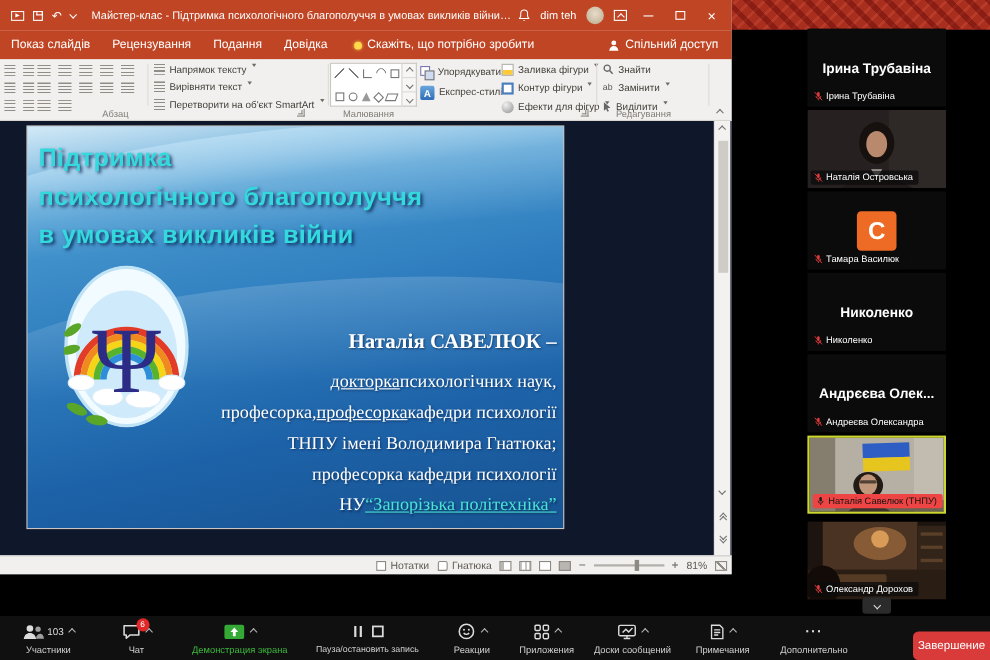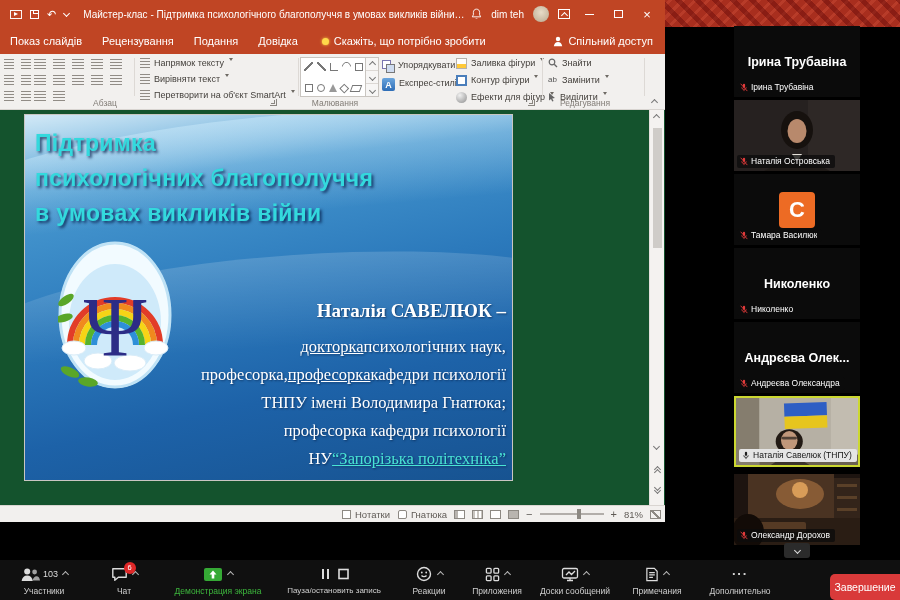--- a/index.html
+++ b/index.html
@@ -70,21 +70,21 @@
 .s-pa{width:10px;height:7px;border:1px solid #777;transform:skewX(-20deg);}
 .ico-arrange{position:relative;width:12px;height:12px;}
 .ico-arrange::before{content:"";position:absolute;left:0;top:0;width:7px;height:7px;border:1px solid #7a76b0;background:#fff;}
 .ico-arrange::after{content:"";position:absolute;left:4px;top:4px;width:7px;height:7px;border:1px solid #777;background:#cfdcf0;}
 .ico-styles{width:13px;height:13px;border-radius:2px;background:linear-gradient(#6aa5dd,#2e6db6);color:#fff;font-size:9px;font-weight:bold;display:flex;align-items:center;justify-content:center;}
 .ico-fill{width:11px;height:11px;border:1px solid #b5b1ac;background:linear-gradient(#fdfdfd 55%,#ffc938 55%);}
 .ico-outline{width:11px;height:11px;border:2px solid #4a7ebb;background:#fff;}
 .ico-effects{width:11px;height:11px;border-radius:50%;background:radial-gradient(circle at 35% 30%,#f0f0f0,#8f8f8f);}
 .ico-ab{font-size:8px;color:#555;width:auto;background:none;}
 
-.slidearea{left:0;top:110px;width:665px;height:395px;background:#14532d;}
+.slidearea{left:0;top:110px;width:665px;height:395px;background:#0f172a;}
 .slide{left:25px;top:5px;width:487px;height:365px;overflow:hidden;background:linear-gradient(168deg,#7fc0e6 0%,#4697cf 20%,#2c7abc 48%,#1d62a8 72%,#175391 100%);box-shadow:0 0 0 1px #c9c6c2;}
 .wave{border-radius:50%;}
 .wave1{left:-70px;top:-60px;width:640px;height:150px;background:linear-gradient(rgba(255,255,255,.9),rgba(255,255,255,0) 70%);transform:rotate(-7deg);}
 .wave2{left:-90px;top:0;width:700px;height:140px;background:linear-gradient(rgba(197,230,248,.6),rgba(197,230,248,0) 70%);transform:rotate(-5deg);}
 .wave3{left:-50px;top:140px;width:640px;height:130px;background:linear-gradient(rgba(255,255,255,.16),rgba(255,255,255,0) 70%);transform:rotate(-4deg);}
 .slide-title{left:10px;top:11px;font-size:23px;font-weight:bold;color:#33d9dd;line-height:35px;text-shadow:2px 2px 3px rgba(3,25,70,.75);letter-spacing:.3px;}
 .logo{left:33px;top:125px;}
 .slide-body{left:90px;right:6px;top:182px;text-align:right;color:#fff;font-family:"Liberation Serif","DejaVu Serif",serif;font-size:16.5px;line-height:28px;text-shadow:1px 1px 2px rgba(5,25,60,.6);}
 .bl-name{font-size:19px;font-weight:bold;margin-bottom:8px;}
 .ul{text-decoration:underline;}
@@ -126,21 +126,21 @@
 
 
 .tile{position:absolute;left:734px;width:126px;height:71px;background:#0b0b0b;overflow:hidden;}
 .tile.active{border:2px solid #ccd831;}
 .bigname{width:100%;height:100%;display:flex;align-items:center;justify-content:center;color:#fff;font-size:12.5px;font-weight:600;white-space:nowrap;}
 .avatarbox{width:100%;height:100%;display:flex;align-items:center;justify-content:center;}
 .avletter{width:36px;height:36px;border-radius:4px;background:#ed6b24;color:#fff;font-size:22px;font-weight:bold;display:flex;align-items:center;justify-content:center;}
 .vidsvg{width:100%;height:100%;}
 .plabel{position:absolute;left:3px;bottom:3px;display:flex;align-items:center;gap:3px;background:rgba(12,12,12,.78);color:#fff;font-size:8.5px;line-height:1;padding:2px 5px 2px 3px;border-radius:2px;max-width:119px;}
 .plabel span{white-space:nowrap;overflow:hidden;text-overflow:ellipsis;}
-.plabel.yellow{background:#e5e5e5;color:#141414;}
+.plabel.yellow{background:#ef4444;color:#141414;}
 .collapsebtn{position:absolute;left:784px;top:543px;width:26px;height:15px;background:#2b2b2b;border-radius:3px;display:flex;align-items:center;justify-content:center;}
 .collapsebtn .chvdn{border-color:#ddd;}
 .mic{flex:0 0 auto;}
 </style>
 </head>
 <body>
 
 <div id="root">
 
   <div class="abs wallpaper"></div>
@@ -326,21 +326,21 @@
       <span class="chvup" style="position:absolute;left:652px;top:46px"></span>
     </div>
 
     <div class="abs slidearea">
       <div class="abs slide">
         <div class="abs wave wave1"></div>
         <div class="abs wave wave2"></div>
         <div class="abs wave wave3"></div>
         <div class="abs slide-title">
           <div>Підтримка</div>
-          <div>психологічних благополуччя</div>
+          <div>психологічного благополуччя</div>
           <div>в умовах викликів війни</div>
         </div>
         <svg class="abs logo" width="114" height="150" viewBox="0 0 114 150">
           <ellipse cx="57" cy="75" rx="56" ry="73" fill="#f2fbff"></ellipse>
           <ellipse cx="57" cy="75" rx="55" ry="72" fill="none" stroke="#bfe2f5" stroke-width="3"></ellipse>
           <ellipse cx="57" cy="82" rx="46" ry="58" fill="#cfeafa"></ellipse>
           <g fill="none" stroke-width="6">
             <path d="M12 105 A45 45 0 0 1 102 105" stroke="#e23c28"></path>
             <path d="M18 105 A39 39 0 0 1 96 105" stroke="#f08a1e"></path>
             <path d="M24 105 A33 33 0 0 1 90 105" stroke="#f6d416"></path>

